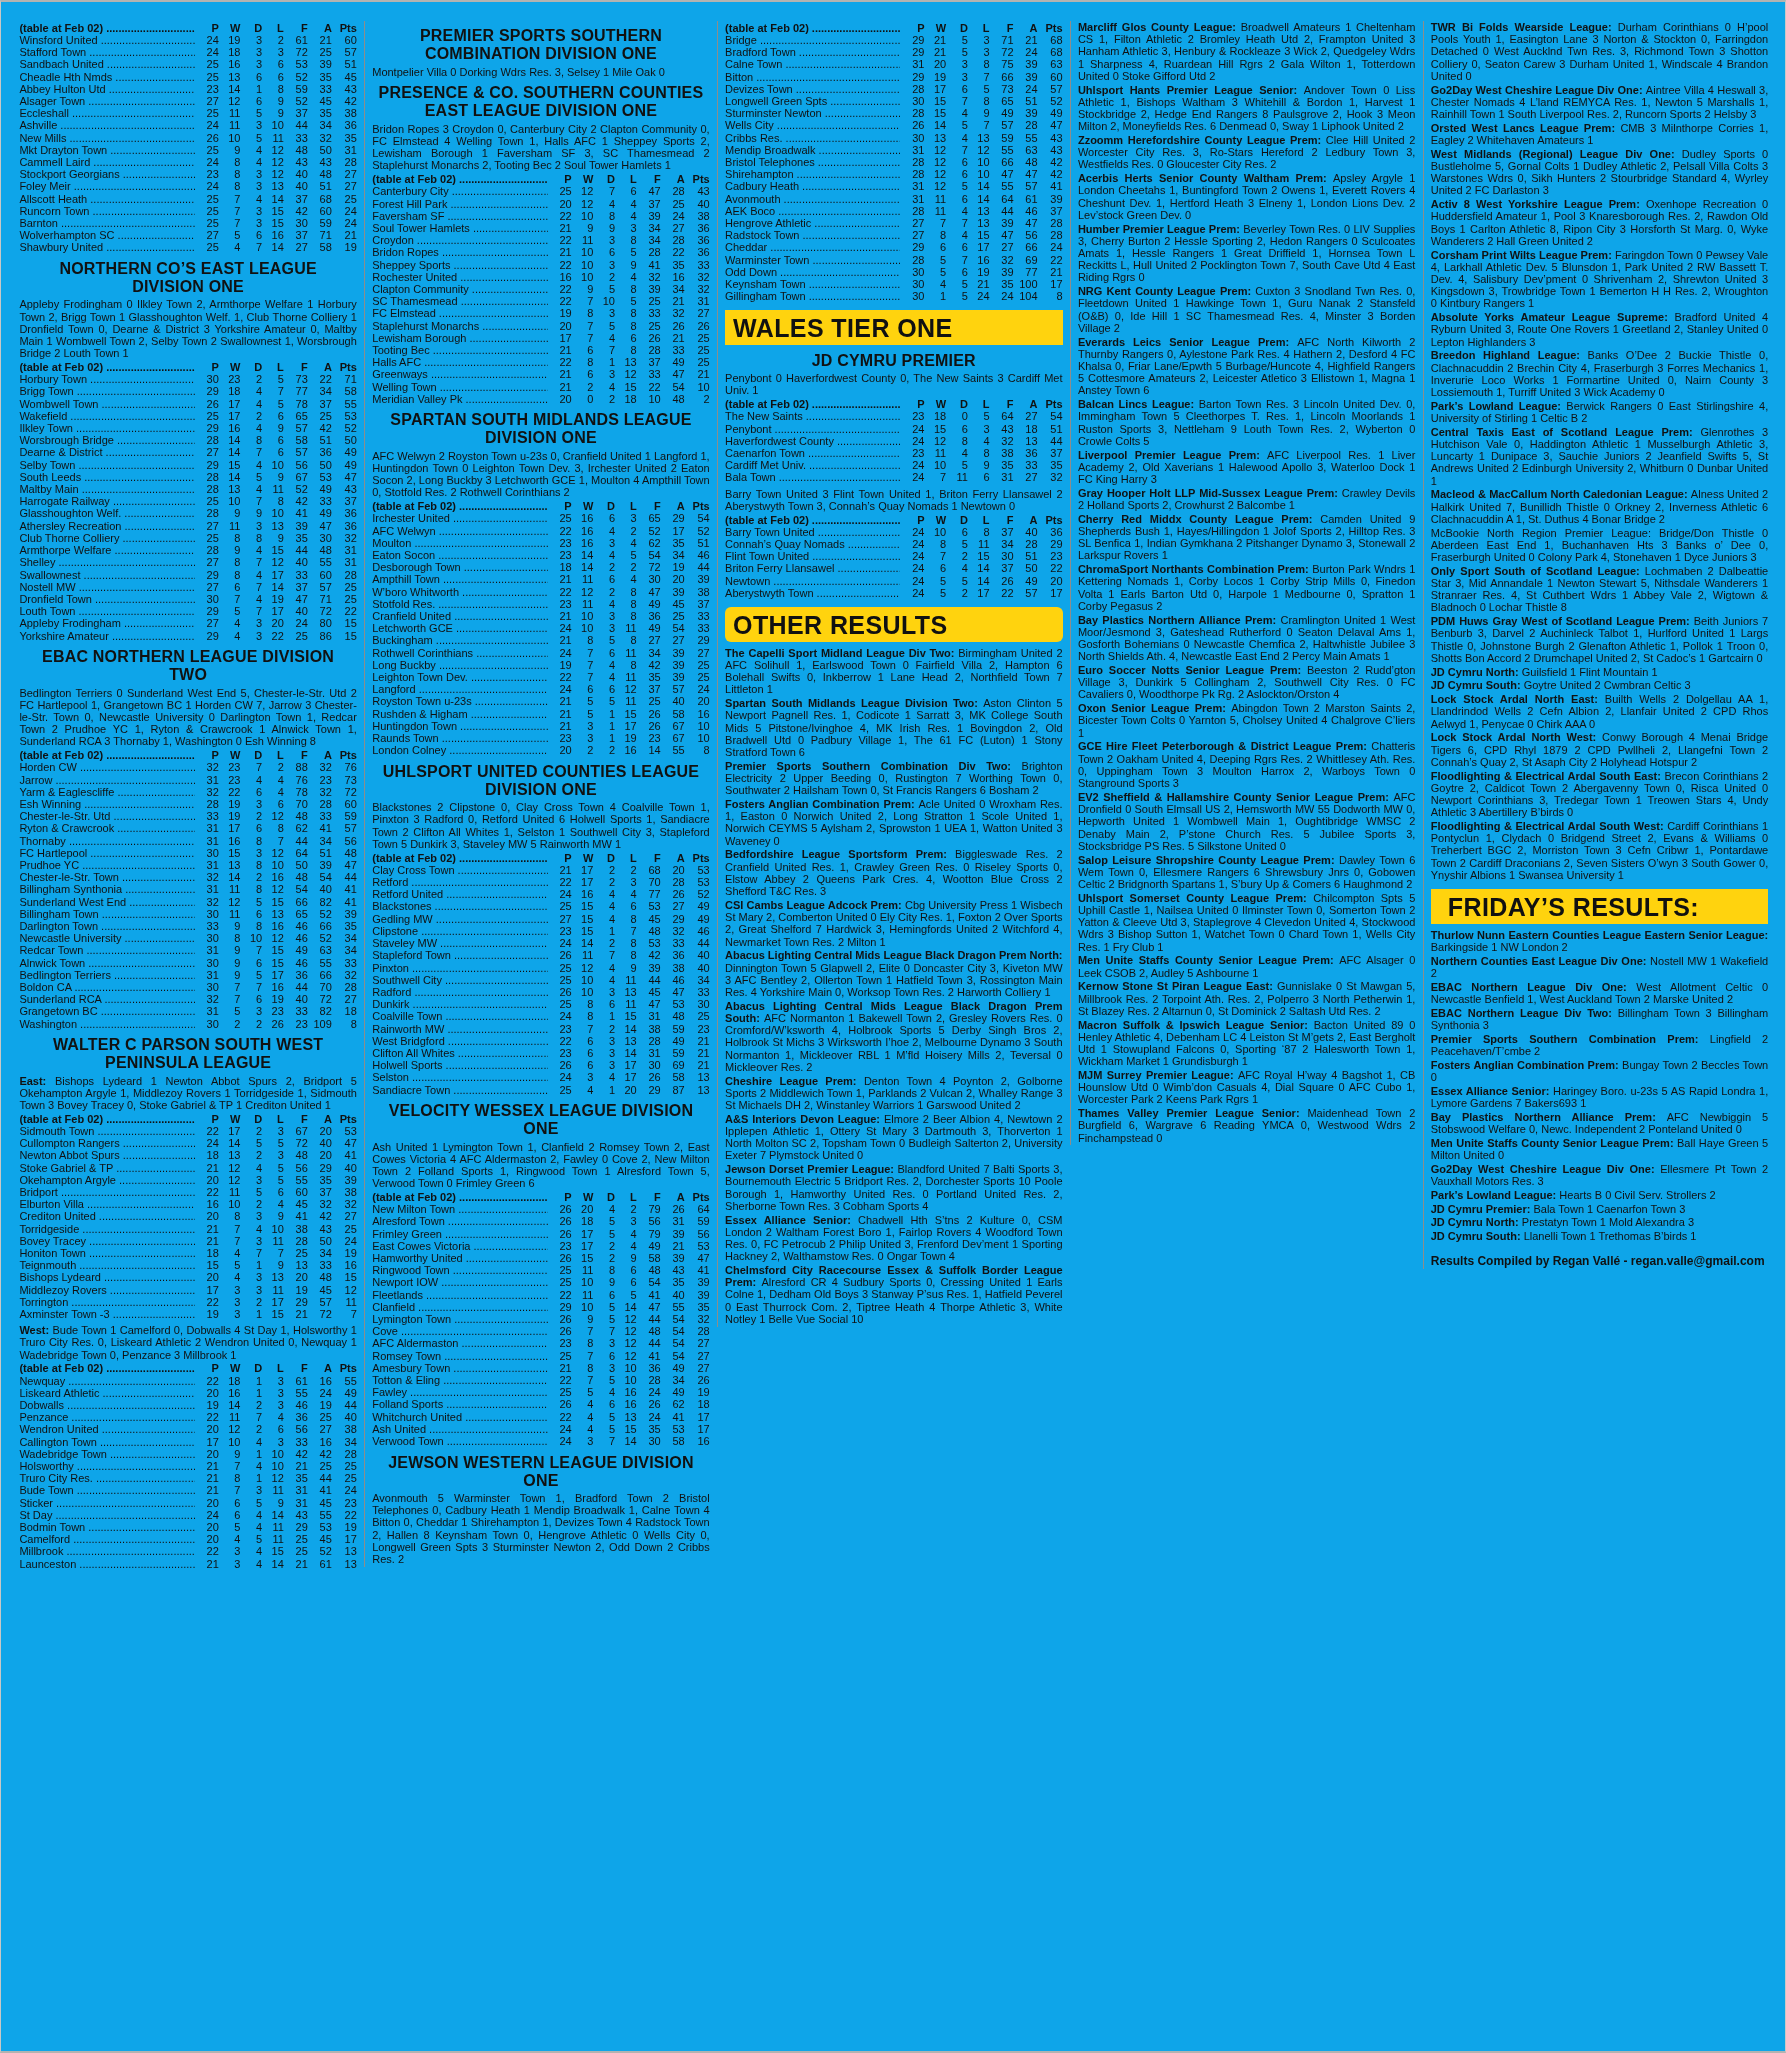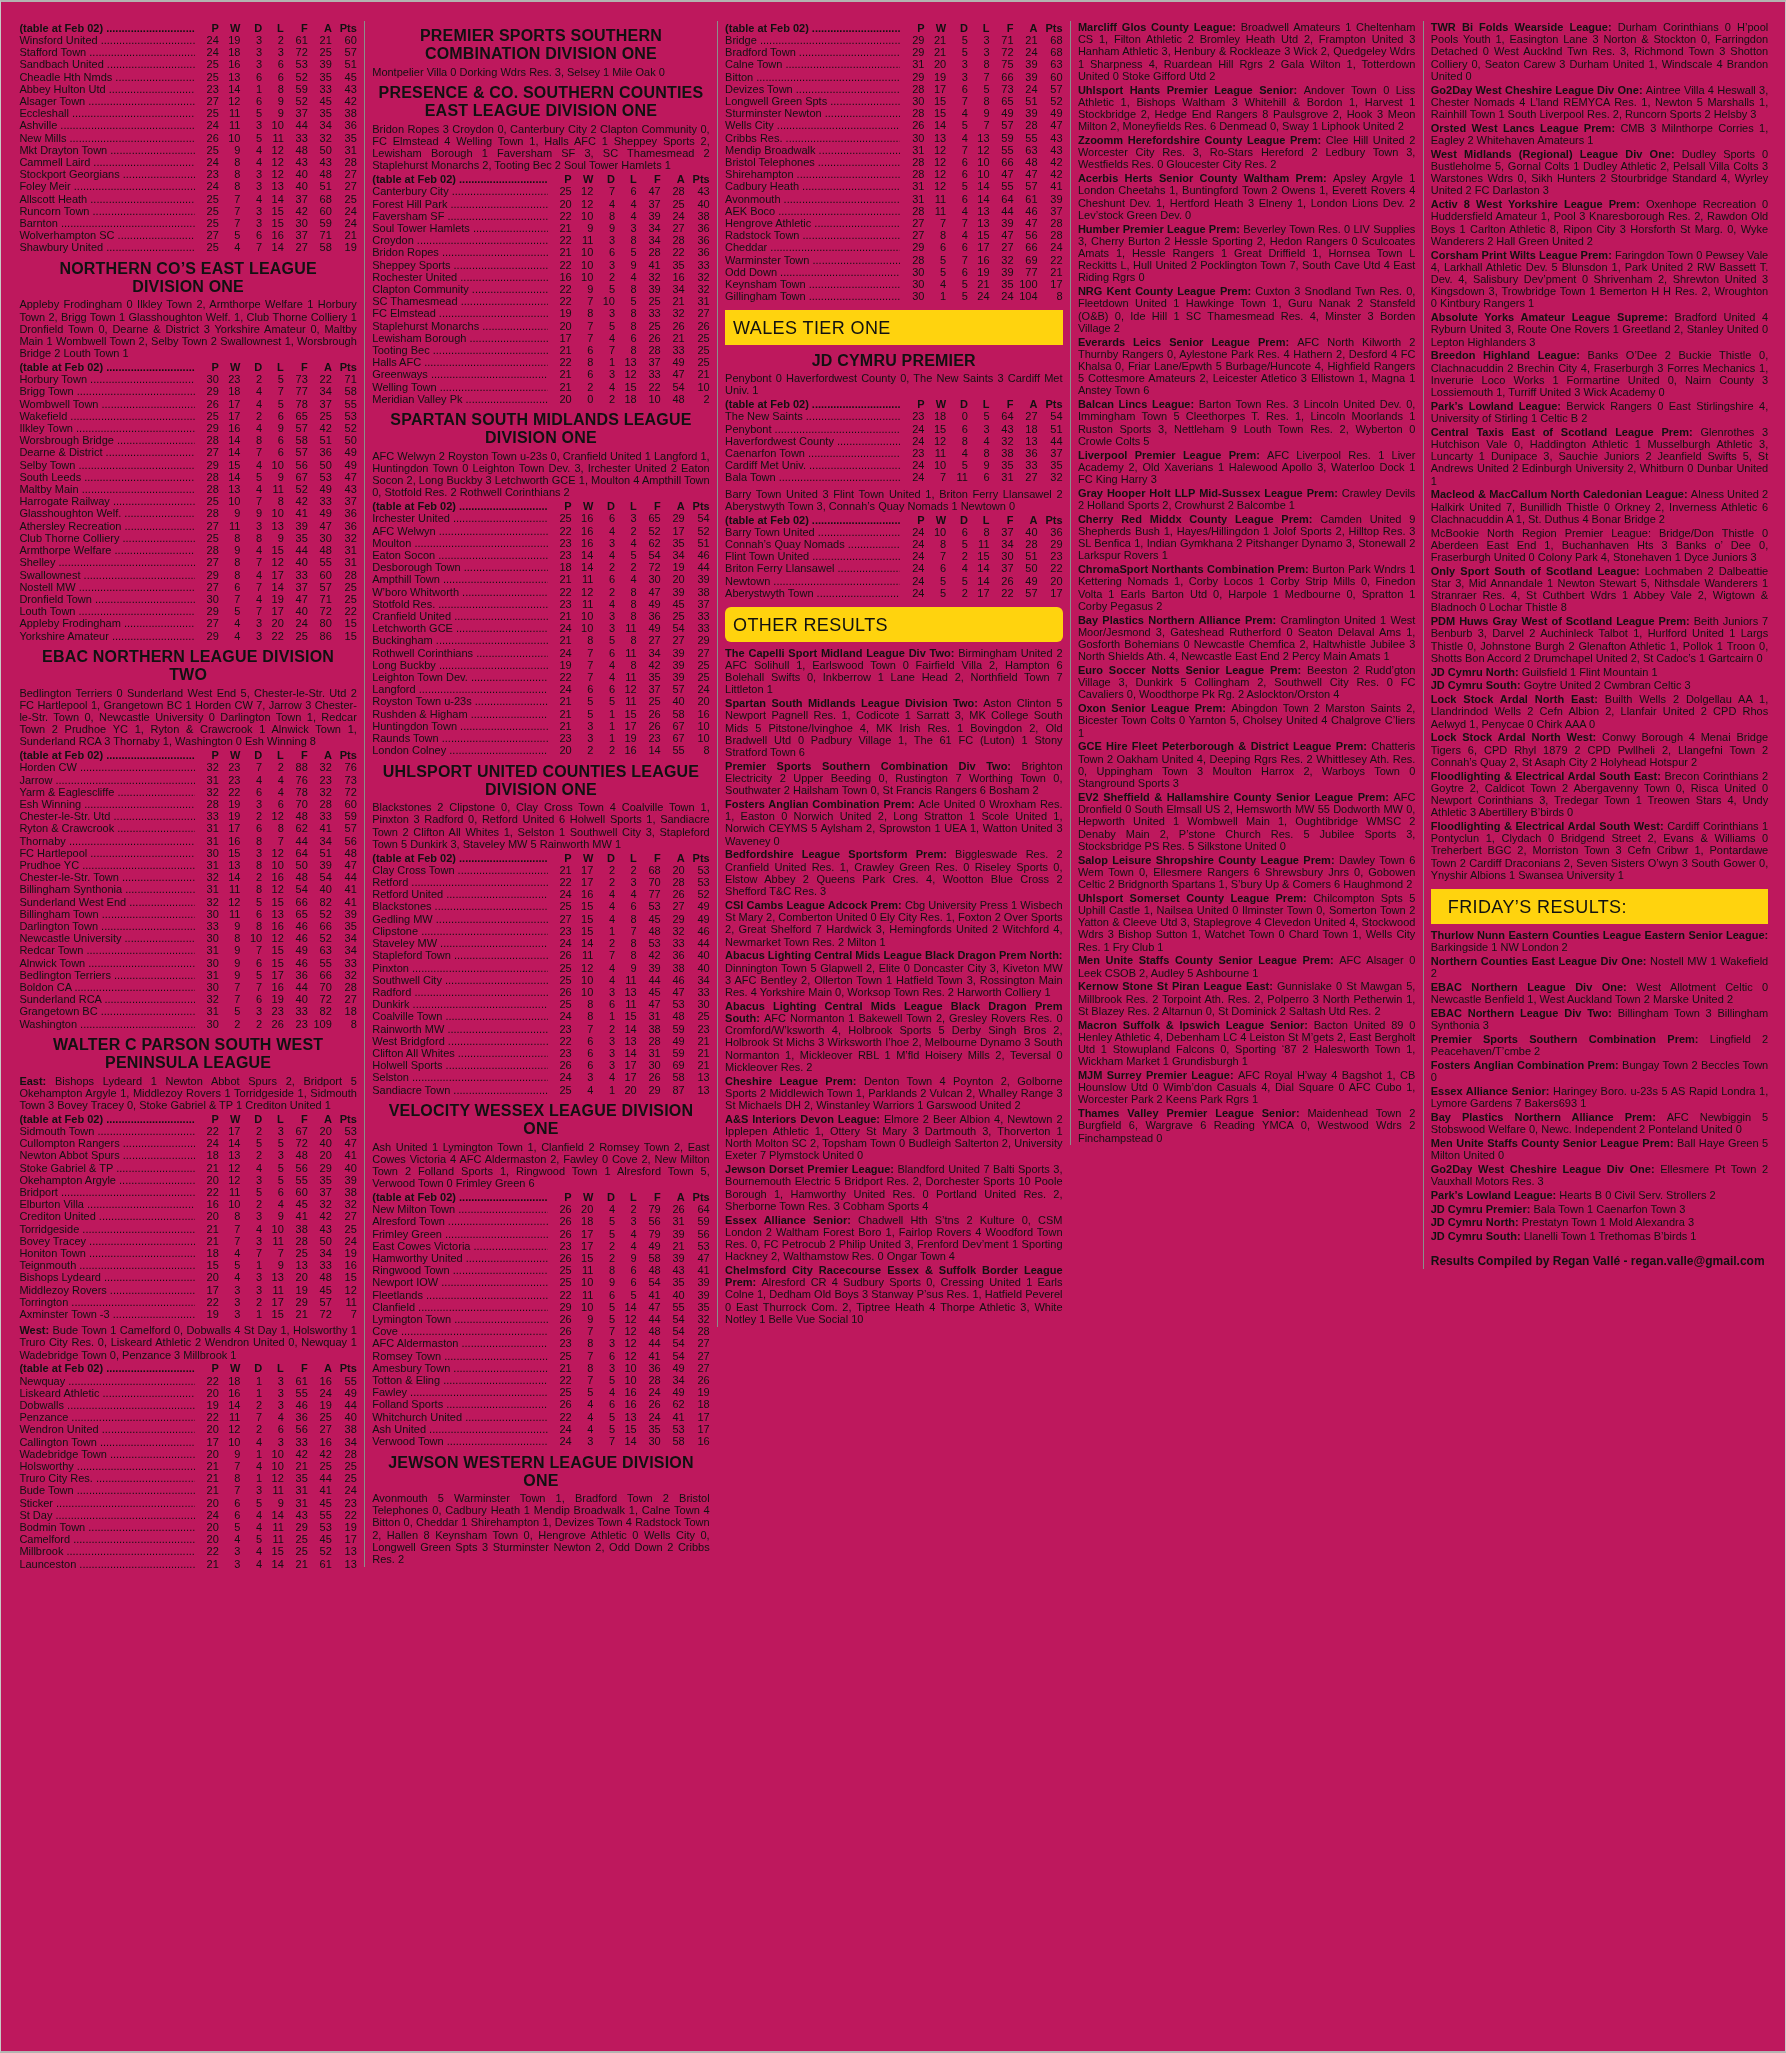--- a/index.html
+++ b/index.html
@@ -1,22 +1,22 @@
 <!DOCTYPE html>
 <html style="font-size:13px"><head>
 <meta charset="utf-8">
 <style>
   html,body{margin:0;padding:0}
   body{width:1786px;height:2053px;background:#e9e9e7;font-family:"Liberation Sans",sans-serif;color:#111}
-  #paper{position:absolute;inset:0;background:#be185d;border-top:2.4px solid #b3b3b1;border-bottom:2.4px solid #b3b3b1;border-left:0.8px solid #c8c8c6;border-right:0.8px solid #c8c8c6;overflow:hidden}
+  #paper{position:absolute;inset:0;background:#0ea5e9;border-top:2.4px solid #b3b3b1;border-bottom:2.4px solid #b3b3b1;border-left:0.8px solid #c8c8c6;border-right:0.8px solid #c8c8c6;overflow:hidden}
   .cols{display:flex;align-items:flex-start;padding:19px 9.6px 0 11.2px}
   .col{flex:1 1 0;min-width:0;padding:0 7.2px}
   .col + .col{border-left:0.8px solid #8d8d8b}
   .sec-h{font-size:16px;line-height:18px;font-weight:800;text-align:center;margin:6.4px 3.2px 2.4px;letter-spacing:0.2px}
-  .banner{background:#ffd30e;font-size:18px;line-height:27px;font-weight:400;padding:4.8px 8px 3.2px;margin:8px 0 4.8px;letter-spacing:0.4px}
+  .banner{background:#ffd30e;font-size:25px;line-height:27px;font-weight:700;padding:4.8px 8px 3.2px;margin:8px 0 4.8px;letter-spacing:0.4px}
   .para{font-size:11px;line-height:12.2px;text-align:justify;margin:0 0 1.6px}
   .para .lead{font-weight:800}
   .footerline{font-size:12px;line-height:13.6px;font-weight:800;margin:13px 0 0}
   .tbl{margin:0.8px 0 4px}
   .trow{display:flex;font-size:11px;line-height:12.2px}
   .trow.thead{font-weight:800}
   .tname{flex:1 1 auto;overflow:hidden;white-space:nowrap}
   .tname::after{content:" ..........................................................................."}
   .tn{flex:0 0 21.7px;text-align:right;white-space:nowrap}
   .tn.c0{flex-basis:24px}.tn.c4{flex-basis:24px}.tn.c5{flex-basis:24px}.tn.c6{flex-basis:25px}

